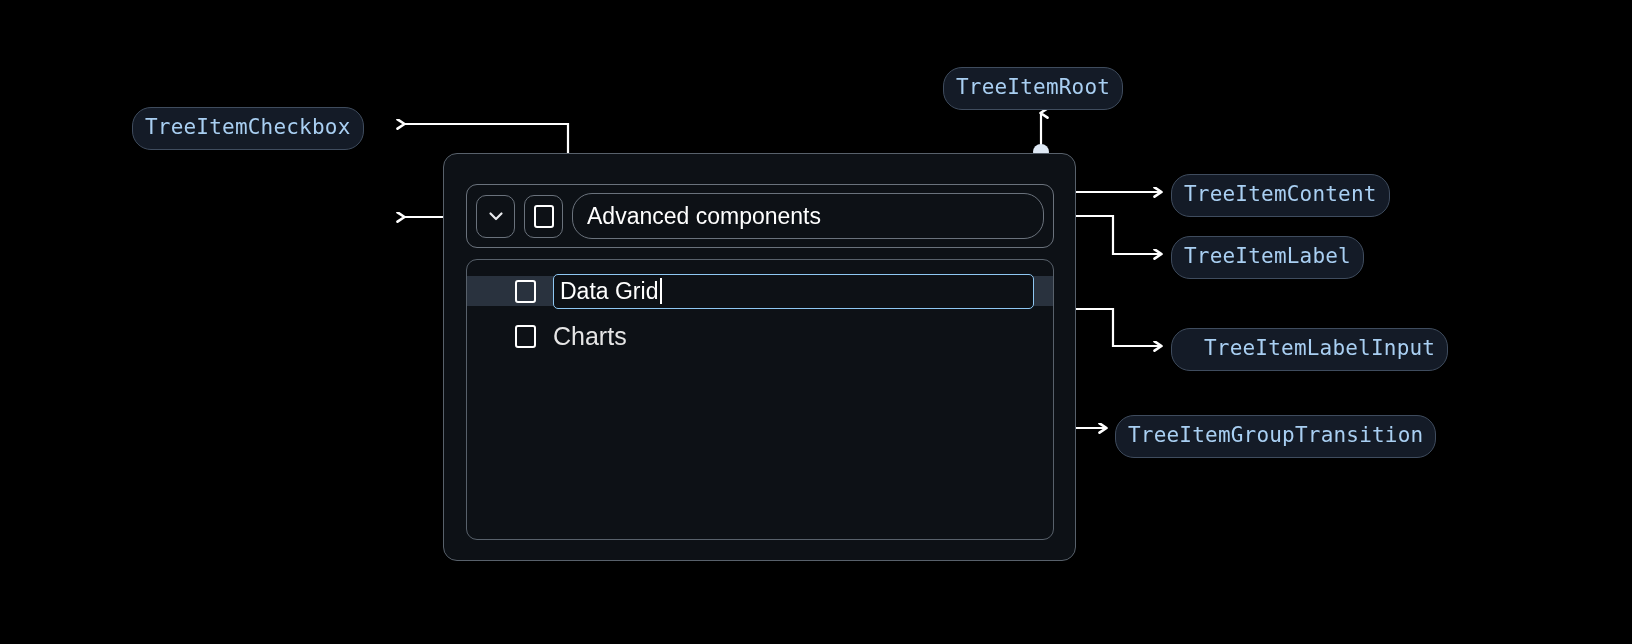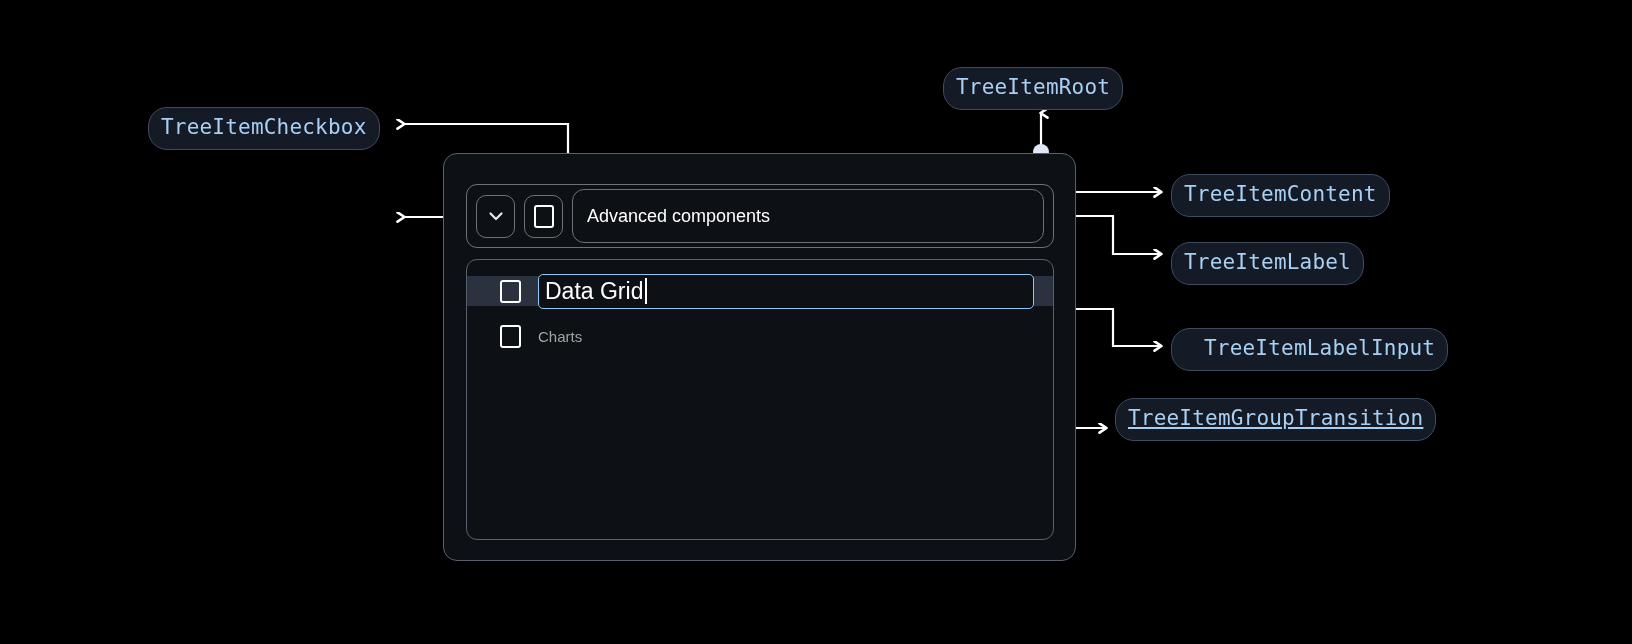--- a/index.html
+++ b/index.html
@@ -95,26 +95,26 @@
   .cbox {
     width: 20px;
     height: 23px;
     box-sizing: border-box;
     border: 2.4px solid #ffffff;
     border-radius: 3px;
     background: transparent;
   }
   #root-label {
     flex: 1 1 auto;
-    height: 54px;
-    box-sizing: border-box;
-    border: 1.5px solid #6a727c;
-    border-radius: 12px;
+    height: 46px;
+    box-sizing: border-box;
+    border: 1.5px solid #6a727c;
+    border-radius: 20px;
     color: #ffffff;
-    font-size: 18px;
+    font-size: 23px;
     display: flex;
     align-items: center;
     padding-left: 14px;
   }
 
   #group-transition {
     position: absolute;
     left: 22px;
     top: 105px;
     width: 588px;
@@ -123,40 +123,40 @@
     background: #0d1116;
     border: 1.5px solid #58616b;
     border-radius: 11px;
     padding-top: 16px;
   }
   .child-row {
     position: relative;
     height: 30px;
     display: flex;
     align-items: center;
-    padding-left: 33px;
+    padding-left: 48px;
     gap: 0;
     margin-bottom: 15px;
   }
   .child-row.selected {
     background: #29323e;
     border-radius: 0 0 0 0;
   }
   .child-cbox {
     width: 21px;
     height: 23px;
     box-sizing: border-box;
     border: 2.4px solid #ffffff;
     border-radius: 3px;
     flex: 0 0 auto;
     margin-right: 17px;
   }
   .child-label {
-    color: #a3a3a3;
-    font-size: 15px;
+    color: #e5e5e5;
+    font-size: 25px;
     line-height: 1;
   }
   #label-input {
     flex: 1 1 auto;
     margin-right: 19px;
     height: 35px;
     box-sizing: border-box;
     background: #0d1116;
     border: 1.6px solid #8ec7f2;
     border-radius: 5px;
@@ -213,32 +213,32 @@
       <circle cx="568" cy="207" r="8"></circle>
       <circle cx="496" cy="217" r="8"></circle>
       <circle cx="1041" cy="152" r="8"></circle>
       <circle cx="1053" cy="192" r="8"></circle>
       <circle cx="1042" cy="216" r="8"></circle>
       <circle cx="1041" cy="309" r="8"></circle>
       <circle cx="1053" cy="428" r="8"></circle>
     </g>
   </svg>
 
-  <div class="chip" style="left:148px; top:107px;">TreeItemCheckbox</div>
+  <div class="chip" style="left:132px; top:107px;">TreeItemCheckbox</div>
 
 
   <div class="chip" style="left:943px; top:67px;">TreeItemRoot</div>
 
   <div class="chip" style="left:1171px; top:174px;">TreeItemContent</div>
 
-  <div class="chip" style="left:1171px; top:242px;">TreeItemLabel</div>
+  <div class="chip" style="left:1171px; top:236px;">TreeItemLabel</div>
 
   <div class="chip" style="left:1171px; top:328px;padding-left:32px;">TreeItemLabelInput</div>
 
-  <div class="chip" style="left:1115px; top:398px;text-decoration:underline;">TreeItemGroupTransition</div>
+  <div class="chip" style="left:1115px; top:415px;">TreeItemGroupTransition</div>
 
   <div id="root-item">
 
     <div id="content-row">
 
       <div class="icon-container">
         <span>
           <svg width="24" height="24" viewBox="0 0 24 24" fill="none">
             <path d="M6.5 9.5 L12 15 L17.5 9.5" stroke="#e8eaed" stroke-width="2.2" stroke-linecap="round" stroke-linejoin="round"></path>
           </svg>

